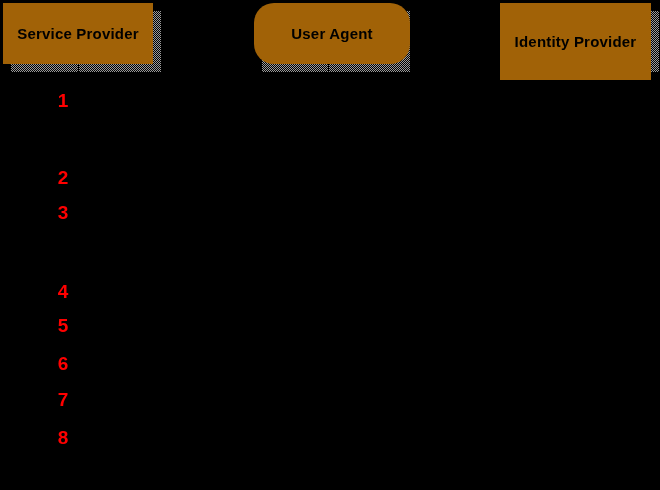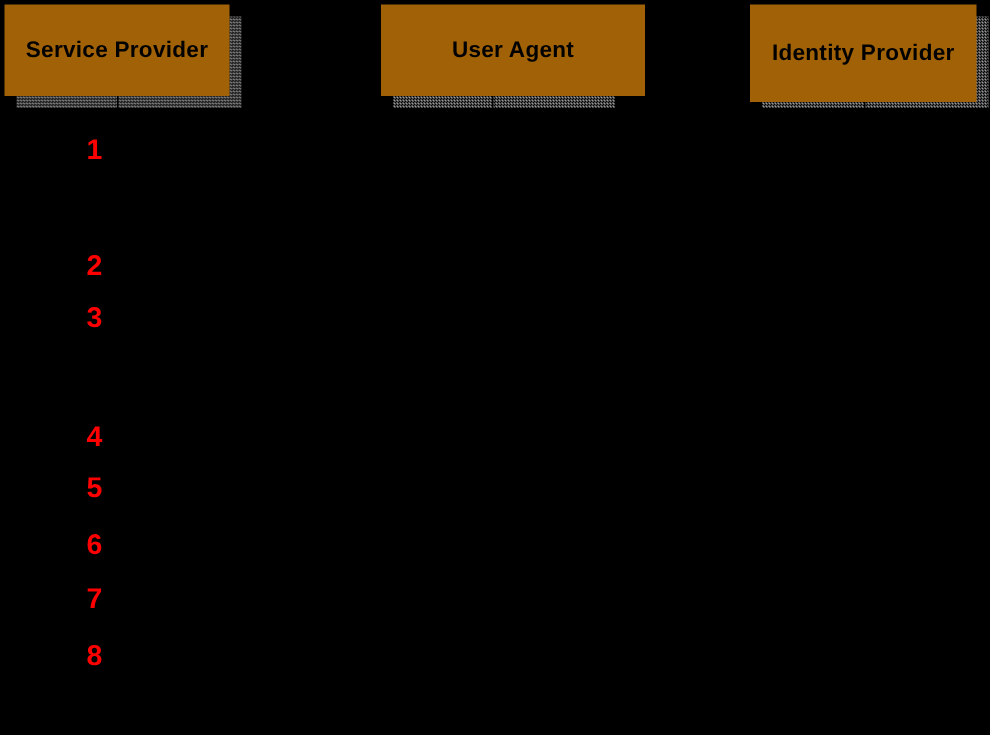--- a/index.html
+++ b/index.html
@@ -60,28 +60,28 @@
   <div class="actor-shadow" style="left:11px; top:11px; width:150px; height:61px;">
     <div class="shadow-seam" style="left:67px;"></div>
   </div>
   <div class="actor-box" style="left:3px; top:3px; width:150px; height:61px;">
     <span>Service Provider</span>
   </div>
 
   <div class="actor-shadow" style="left:262px; top:11px; width:148px; height:61px;">
     <div class="shadow-seam" style="left:66px;"></div>
   </div>
-  <div class="actor-box" style="left:254px; top:3px; width:176px; height:61px;">
+  <div class="actor-box" style="left:254px; top:3px; width:156px; height:61px;border-radius:20px;">
     <span>User Agent</span>
   </div>
 
   <div class="actor-shadow" style="left:508px; top:11px; width:151px; height:61px;">
     <div class="shadow-seam" style="left:68px;"></div>
   </div>
-  <div class="actor-box" style="left:500px; top:3px; width:151px; height:65px;">
+  <div class="actor-box" style="left:500px; top:3px; width:151px; height:77px;">
     <span>Identity Provider</span>
   </div>
 
   <div class="step-number" style="top:91px;">1</div>
   <div class="step-number" style="top:168px;">2</div>
   <div class="step-number" style="top:203px;">3</div>
   <div class="step-number" style="top:282px;">4</div>
   <div class="step-number" style="top:316px;">5</div>
   <div class="step-number" style="top:354px;">6</div>
   <div class="step-number" style="top:390px;">7</div>

